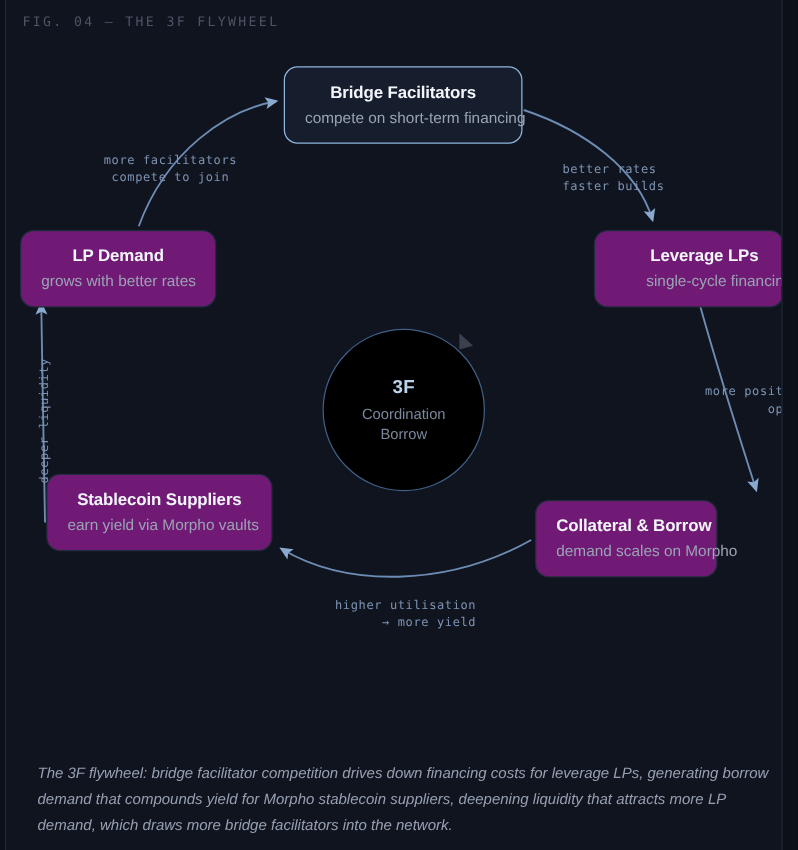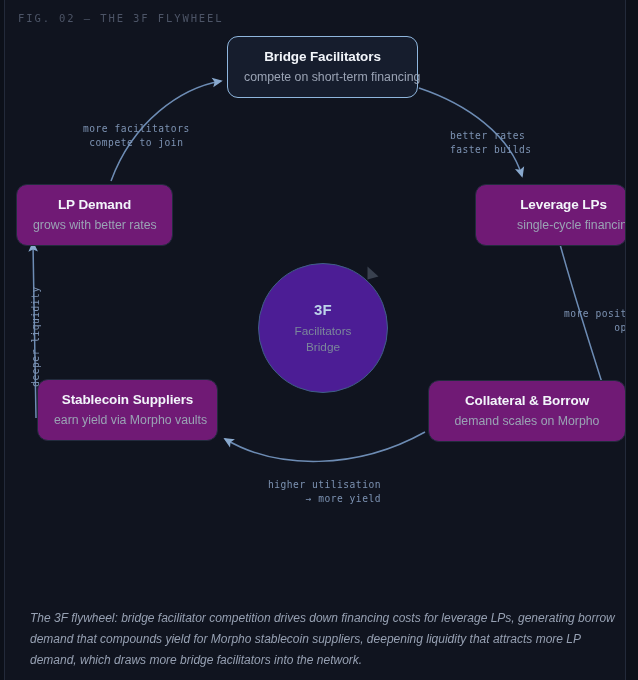--- a/index.html
+++ b/index.html
@@ -86,36 +86,36 @@
     white-space: nowrap;
   }
   .node .n-sub {
     margin-top: 4px;
     font-size: 12.3px;
     color: #9aa3b4;
     line-height: 16px;
     white-space: nowrap;
   }
 
-  #node-bridge     { left: 222px; top: 36px;  width: 191px; }
+  #node-bridge     { left: 222px; top: 53px;  width: 191px; }
   #node-leverage   { left: 470px; top: 184px; width: 152px; padding-left: 41px; }
-  #node-collateral { left: 423px; top: 380px; width: 198px; }
+  #node-collateral { left: 423px; top: 400px; width: 146px; }
   #node-stablecoin { left: 32px;  top: 379px; width: 181px; }
   #node-lpdemand   { left: 11px;  top: 184px; width: 157px; }
 
   
   .hub {
     position: absolute;
     left: 253px;
     top: 263px;
     width: 130px;
     height: 130px;
     border-radius: 50%;
     box-sizing: border-box;
-    background: #4c1d95;
+    background: #000000;
     border: 1px solid #3f5f86;
     z-index: 2;
     display: flex;
     flex-direction: column;
     align-items: center;
     justify-content: center;
   }
   .hub .hub-title {
     font-size: 15px;
     font-weight: bold;
@@ -174,21 +174,21 @@
 </head>
 <body>
 
 <div class="figure-root">
 
   <div class="frame-line left"></div>
   <div class="frame-line right"></div>
 
   <div class="panel">
 
-    <div class="fig-title">FIG. 02 — THE 3F FLYWHEEL</div>
+    <div class="fig-title">FIG. 04 — THE 3F FLYWHEEL</div>
 
     <div class="canvas">
       <svg width="620" height="575" viewBox="0 0 620 575" xmlns="http://www.w3.org/2000/svg">
         <defs>
           <marker id="ah" markerWidth="9" markerHeight="9" refX="6.2" refY="3.6" orient="auto" markerUnits="strokeWidth">
             <path d="M0.4,0.4 L7.4,3.6 L0.4,6.8 L1.9,3.6 Z" fill="#89a9ce"></path>
           </marker>
         </defs>
 
         <path d="M 106 181 C 128 121 176 88 216 81" fill="none" stroke="#6d8cb4" stroke-width="1.5" marker-end="url(#ah)"></path>
@@ -199,22 +199,22 @@
 
         <path d="M 420 432 C 352 470 272 470 220 439" fill="none" stroke="#6d8cb4" stroke-width="1.5" marker-end="url(#ah)"></path>
 
         <path d="M 31 418 C 30 370 29 300 28 243" fill="none" stroke="#6d8cb4" stroke-width="1.5" marker-end="url(#ah)"></path>
       </svg>
     </div>
 
     <div class="hub">
       <div class="hub-title">3F</div>
       <div class="hub-sub">
-        <span>Facilitators</span><br>
-        <span>Bridge</span>
+        <span>Coordination</span><br>
+        <span>Borrow</span>
       </div>
     </div>
     <div class="hub-marker">
       <svg width="16" height="17" viewBox="0 0 16 17" xmlns="http://www.w3.org/2000/svg">
         <path d="M1.5,14.5 L1.5,1.5 L12.5,11.5 Z" fill="#39414f"></path>
       </svg>
     </div>
 
     <div class="node accent" id="node-bridge">
       <div class="n-title">Bridge Facilitators</div>

